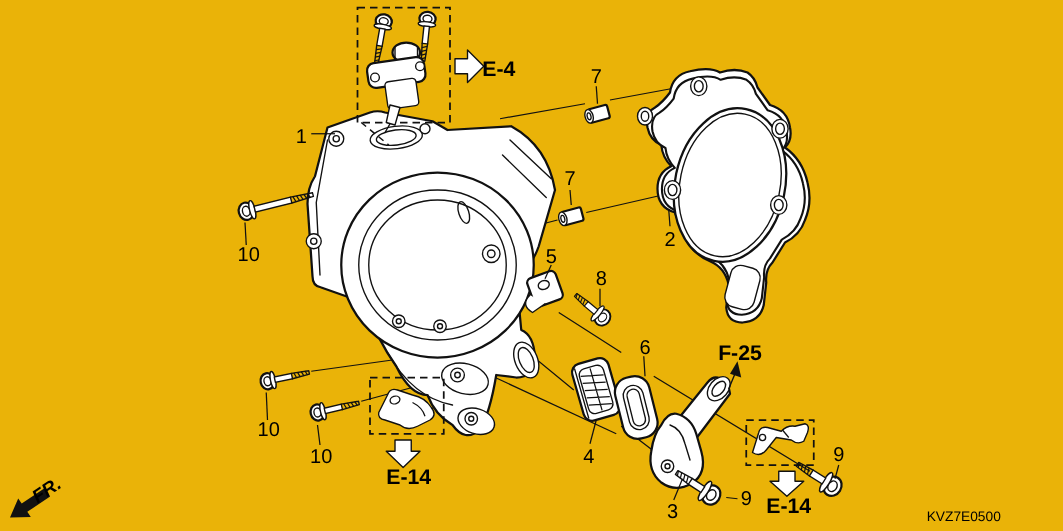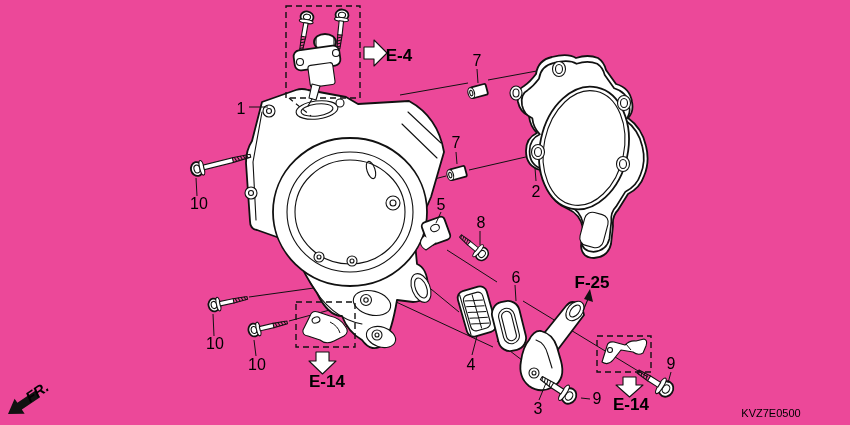--- a/index.html
+++ b/index.html
@@ -1,16 +1,16 @@
 <!DOCTYPE html>
 <html><head>
 <meta charset="utf-8">
 <style>
   html,body{margin:0;padding:0;background:#fff;}
-  .stage{position:relative;width:850px;height:425px;background:#ec4899;overflow:hidden;
+  .stage{position:relative;width:850px;height:425px;background:#eab308;overflow:hidden;
          font-family:"Liberation Sans",sans-serif;}
   svg{position:absolute;inset:0;}
   .s2{stroke:#111;stroke-width:1.8;fill:none;stroke-linejoin:round;stroke-linecap:round;}
   .s1{stroke:#111;stroke-width:1.1;fill:none;stroke-linejoin:round;stroke-linecap:round;}
   .thin{stroke:#111;stroke-width:1;fill:none;}
   .w{fill:#fff;}
   .blk{fill:#111;stroke:none;}
   .dashbox{stroke:#111;stroke-width:1.4;fill:none;stroke-dasharray:6 4;}
   .dashline{stroke:#111;stroke-width:1.2;fill:none;stroke-dasharray:5 4;}
   .num{font:400 16px "Liberation Sans",sans-serif;fill:#000;}

